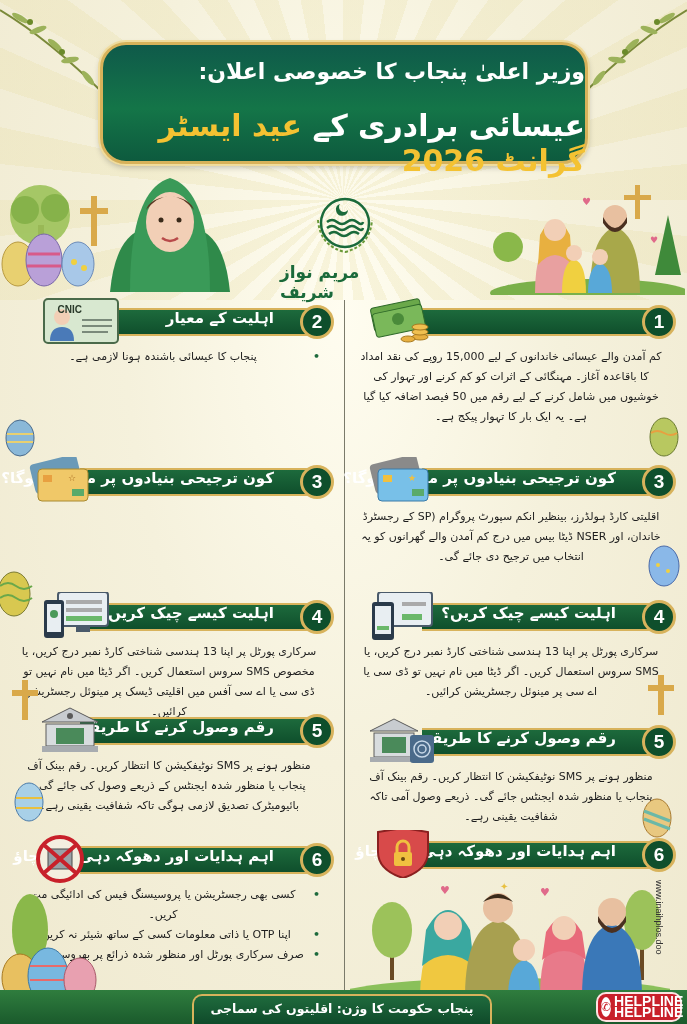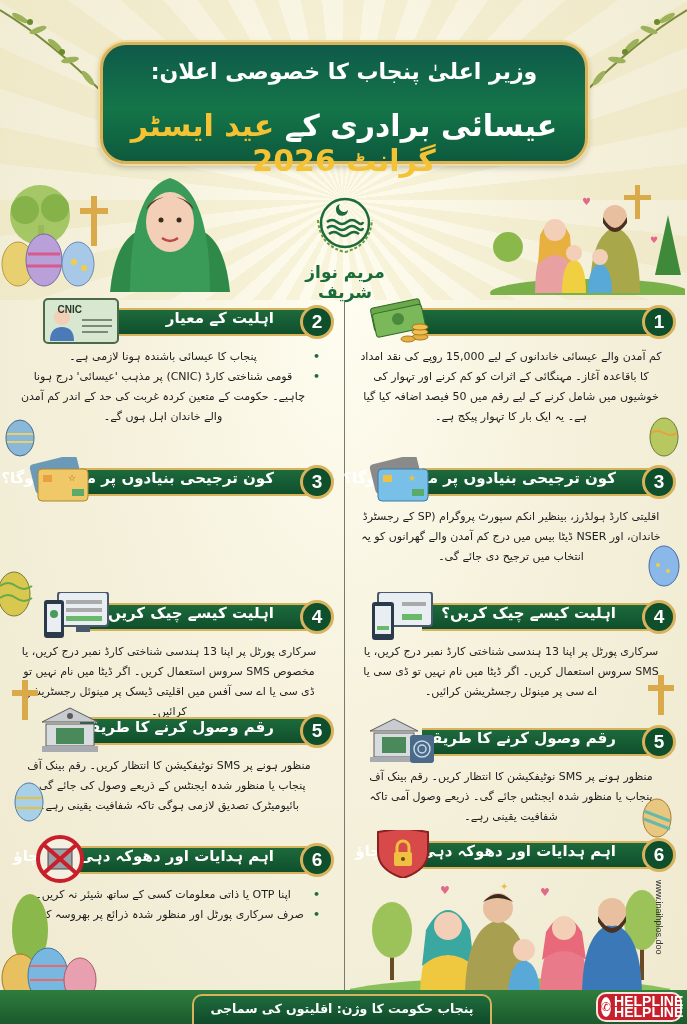--- a/index.html
+++ b/index.html
@@ -18,21 +18,20 @@
     position: absolute; left: 0; top: 0; width: 687px; height: 300px;
     background: repeating-conic-gradient(from 0deg at 343px 200px, rgba(230,220,160,0.25) 0deg 6deg, rgba(255,255,255,0) 6deg 12deg);
   }
   
   .banner {
     position: absolute; left: 100px; top: 42px; width: 488px; height: 122px;
     background: linear-gradient(180deg, #0f5a4a 0%, #147548 55%, #0d5a3e 100%);
     border: 3px solid #d7b25a;
     border-radius: 26px;
     box-shadow: 0 0 0 2px #f0dc9c, 0 3px 6px rgba(0,0,0,0.25);
-    text-align: center;
     direction: rtl;
   }
   .banner-sub {
     margin-top: 14px;
     color: #ffffff;
     font-size: 22px; font-weight: bold;
     font-family: "DejaVu Sans", sans-serif;
   }
   .banner-title {
     margin-top: 24px;
@@ -45,21 +44,21 @@
 
   
   .portrait {
     position: absolute; left: 100px; top: 170px; width: 140px; height: 122px;
   }
   .logo {
     position: absolute; left: 310px; top: 190px; width: 70px; height: 70px;
   }
   .signature {
     position: absolute; left: 280px; top: 262px; width: 130px;
-    text-align: center; direction: rtl;
+    text-align: left; direction: rtl;
     color: #1a6a3a; font-size: 17px; font-weight: bold;
   }
   .family-top { position: absolute; left: 490px; top: 175px; width: 195px; height: 120px; }
   .tree-left { position: absolute; left: 0; top: 180px; width: 90px; height: 110px; }
 
   
   .divider {
     position: absolute; left: 344px; top: 300px; width: 1px; height: 690px;
     background: #7a7a6a;
   }
@@ -334,21 +333,20 @@
       <path d="M8 44 Q8 30 20 30 Q32 30 32 44Z" fill="#4a7ab8"></path>
       <text x="40" y="16" font-size="10" font-weight="bold" fill="#2a3a2a" font-family="Liberation Sans, sans-serif">CNIC</text>
       <rect x="40" y="22" width="30" height="2" fill="#7a8a7a"></rect>
       <rect x="40" y="28" width="30" height="2" fill="#7a8a7a"></rect>
       <rect x="40" y="34" width="26" height="2" fill="#7a8a7a"></rect>
     </svg>
   </div>
   <div class="sec-body" style="height:110px">
     <ul>
       <li>پنجاب کا عیسائی باشندہ ہونا لازمی ہے۔</li>
-      <li>قومی شناختی کارڈ (CNIC) پر مذہب 'عیسائی' درج ہونا چاہیے۔ حکومت کے متعین کردہ غربت کی حد کے اندر کم آمدن والے خاندان اہل ہوں گے۔</li>
     </ul>
   </div>
 </div>
 
 <div class="section" style="left:8px;top:465px">
   <div class="sec-head">
     <div class="sec-bar"></div>
     <div class="sec-num">3</div>
     <div class="sec-title">کون ترجیحی بنیادوں پر منتخب ہوگا؟</div>
     <svg class="sec-icon" viewBox="0 0 70 48" style="left:20px">
@@ -402,20 +400,21 @@
     <div class="sec-num">6</div>
     <div class="sec-title">اہم ہدایات اور دھوکہ دہی سے بچاؤ</div>
     <svg class="sec-icon" viewBox="0 0 70 48" style="left:22px">
       <circle cx="30" cy="24" r="22" fill="#f4efe0" stroke="#c8202a" stroke-width="4"></circle>
       <rect x="18" y="14" width="24" height="20" fill="#9aa0a6" stroke="#4a4a4a"></rect>
       <path d="M14 10 L46 38 M46 10 L14 38" stroke="#c8202a" stroke-width="4"></path>
     </svg>
   </div>
   <div class="sec-body" style="height:80px">
     <ul>
+      <li>کسی بھی رجسٹریشن یا پروسیسنگ فیس کی ادائیگی مت کریں۔</li>
       <li>اپنا OTP یا ذاتی معلومات کسی کے ساتھ شیئر نہ کریں۔</li>
       <li>صرف سرکاری پورٹل اور منظور شدہ ذرائع پر بھروسہ کریں۔</li>
     </ul>
   </div>
 </div>
 
 <svg class="deco" style="left:3px;top:418px" width="34" height="40">
   <ellipse cx="17" cy="20" rx="14" ry="18" fill="#8ab8d8" stroke="#4a6a8a"></ellipse>
   <path d="M4 16 H30 M4 24 H30" stroke="#e8d070" stroke-width="2"></path>
 </svg>

